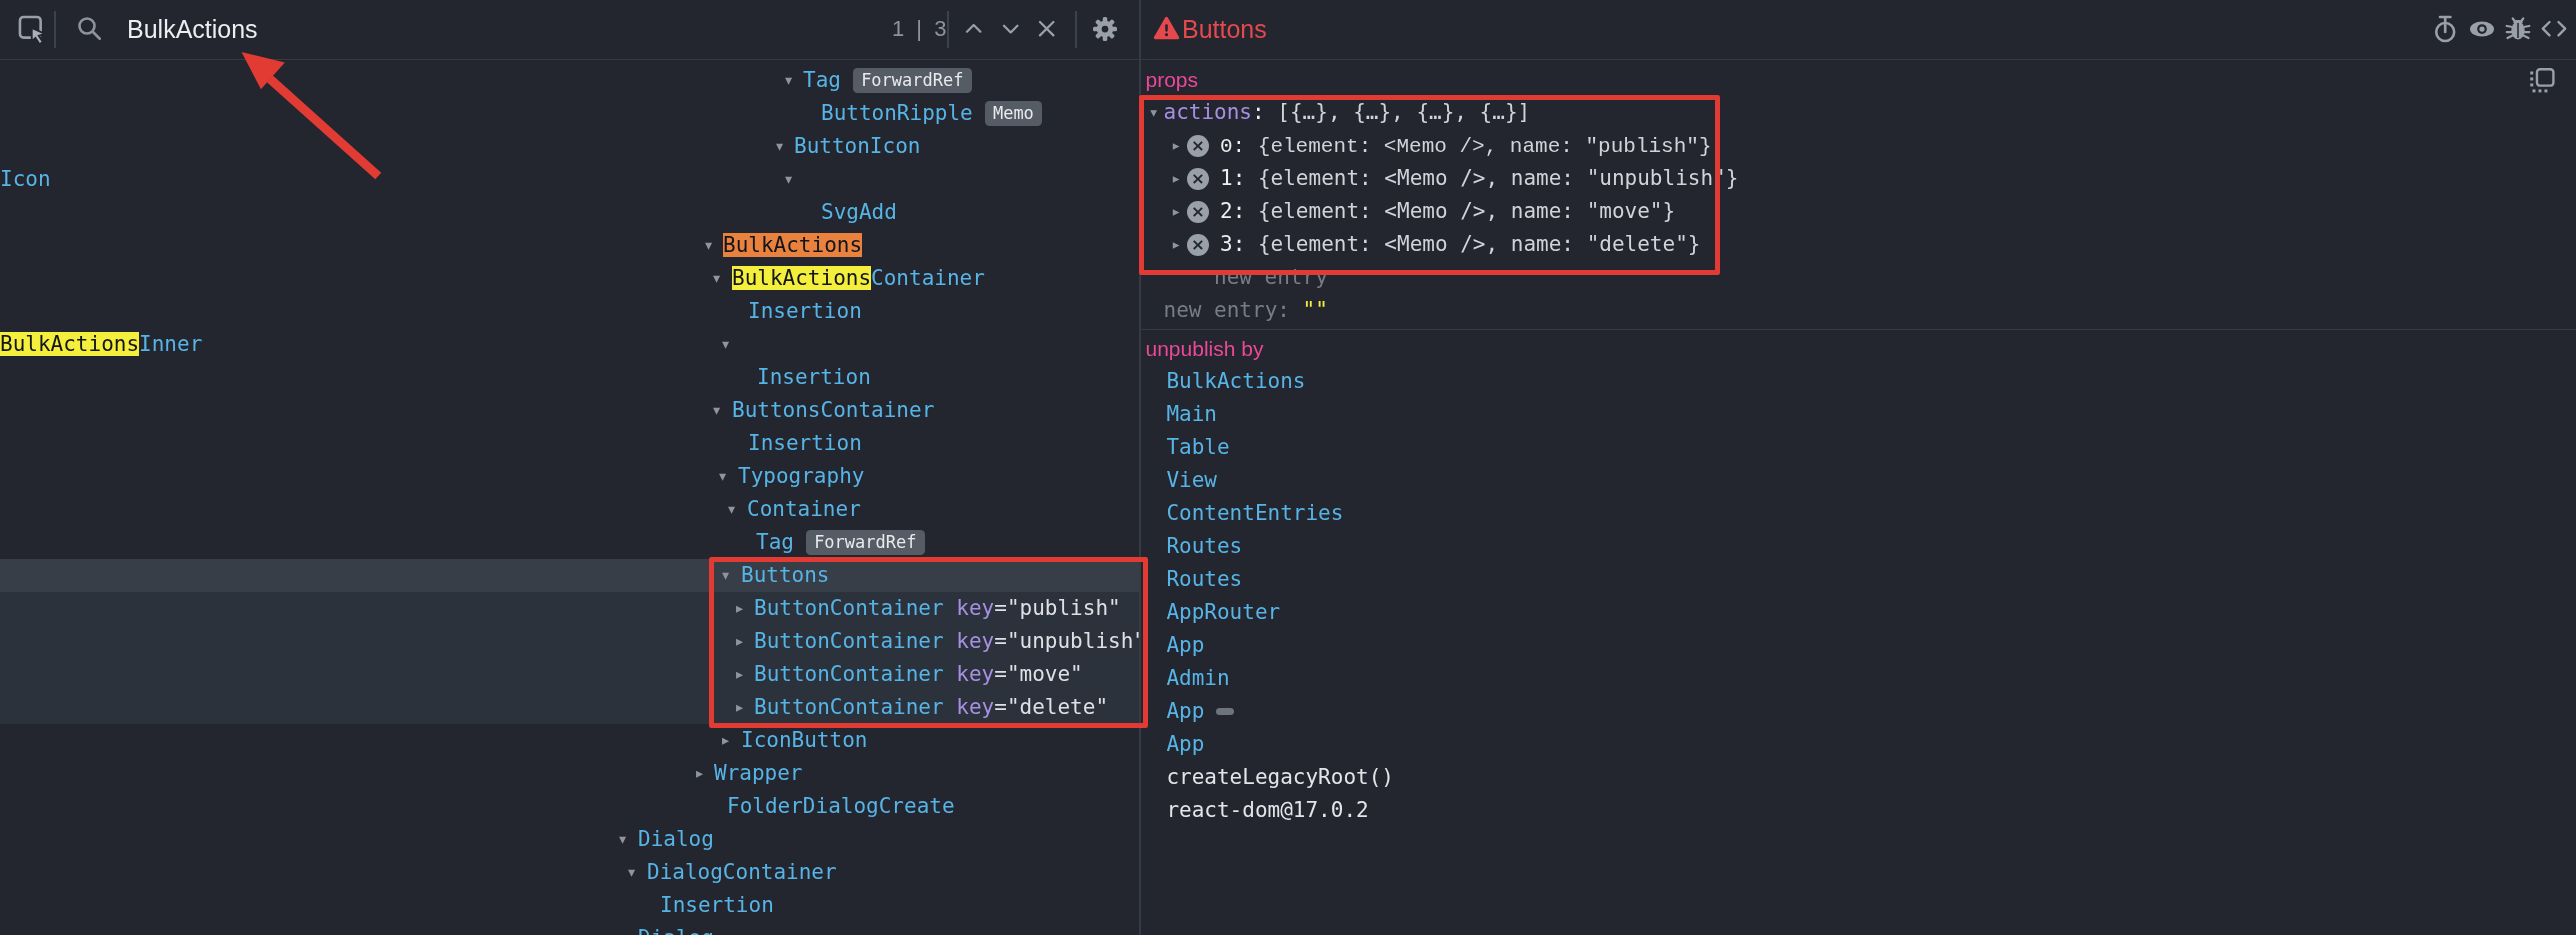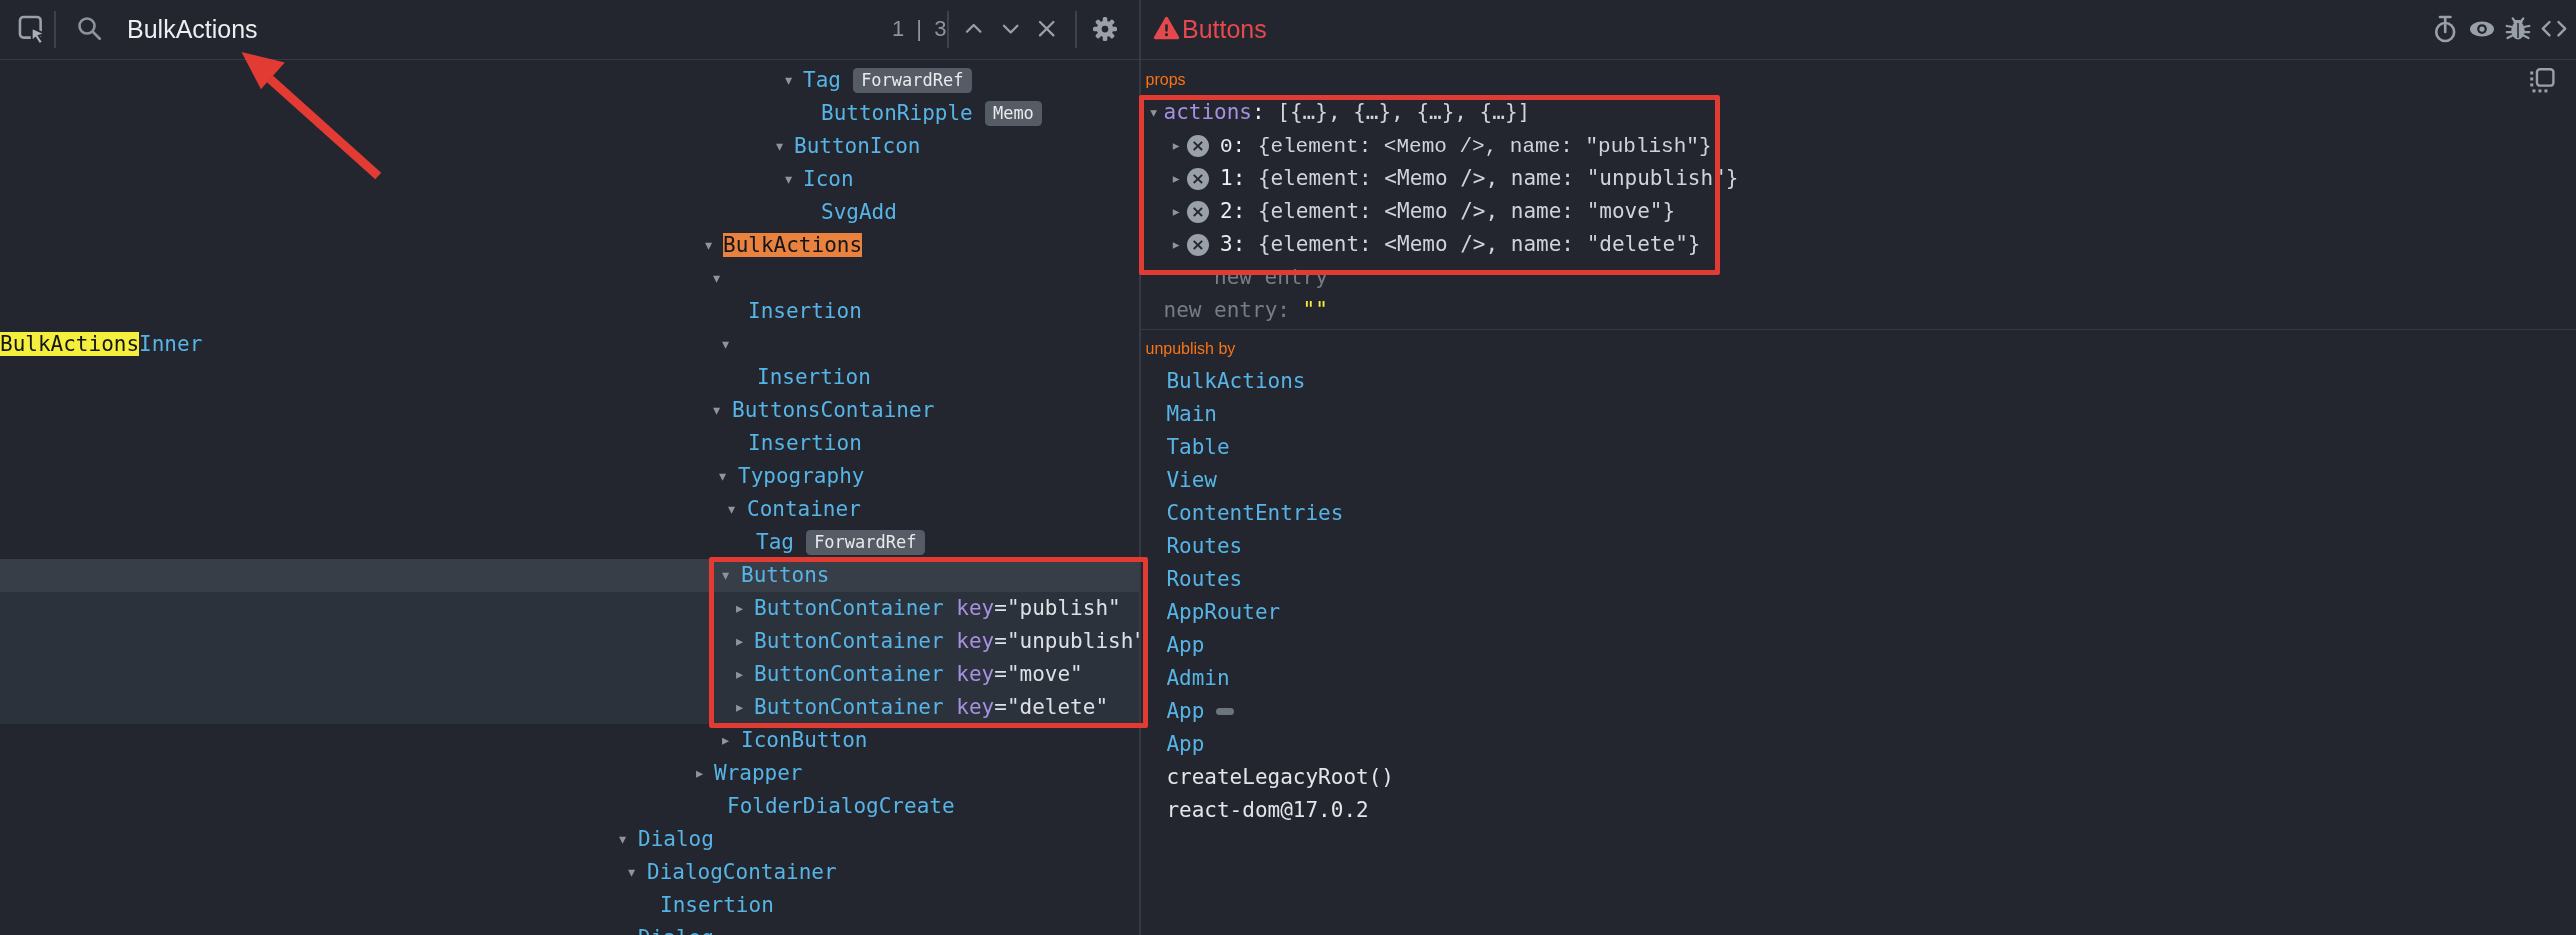--- a/index.html
+++ b/index.html
@@ -57,21 +57,21 @@
     display:inline-block; background:#555c66; color:#e8eaec;
     font-size:17px; line-height:25.4px; padding:0 8.2px; border-radius:4.5px;
     margin-left:12px; vertical-align:middle;
   }
 
   #right-panel {
     position:absolute; left:1141px; top:60px; width:1435px; height:876px;
     overflow:hidden; padding-top:3px;
   }
   .prow { position:relative; height:33px; line-height:33px; font-size:21px; white-space:pre; }
-  .section-label { font-size:16px; color:#f97316; padding-left:4.5px; font-family:"Liberation Sans",sans-serif; }
+  .section-label { font-size:21px; color:#ec4899; padding-left:4.5px; font-family:"Liberation Sans",sans-serif; }
   .p-arrow {
     position:absolute; top:0; width:19.5px; text-align:center;
     font-family:"DejaVu Sans",sans-serif; font-size:13.5px; color:#8f959e; cursor:pointer;
   }
   .del-btn {
     position:absolute; top:6px; width:22px; height:22px; border-radius:50%;
     background:#9aa0a8; color:#23262e; font-size:16.5px; font-weight:bold;
     line-height:22px; text-align:center; cursor:pointer;
     font-family:"DejaVu Sans",sans-serif;
   }
@@ -196,24 +196,24 @@
     <polyline points="26,8 35,17 26,26" fill="none" stroke="#9aa0a8" stroke-width="3.2" stroke-linecap="round" stroke-linejoin="round"></polyline>
   </svg>
 </div>
 
 <div id="panel-divider"></div>
 
 <div id="tree-panel">
     <div class="trow"><span class="t-arrow" style="left: 778px;">▾</span><span style="padding-left: 803px; display: inline-block;"><span class="cname">Tag</span><span class="badge">ForwardRef</span></span></div>
     <div class="trow"><span style="padding-left: 821px; display: inline-block;"><span class="cname">ButtonRipple</span><span class="badge">Memo</span></span></div>
     <div class="trow"><span class="t-arrow" style="left: 769px;">▾</span><span style="padding-left: 794px; display: inline-block;"><span class="cname">ButtonIcon</span></span></div>
-    <div class="trow"><span class="t-arrow" style="left: 778px;">▾</span><span style="padding-left: 803px; display: inline-block;"><span class="cname">Icon</span></span></div>
+    <div class="trow"><span class="t-arrow" style="left: 778px;">▾</span><span style="display: inline-block;"><span class="cname">Icon</span></span></div>
     <div class="trow"><span style="padding-left: 821px; display: inline-block;"><span class="cname">SvgAdd</span></span></div>
     <div class="trow"><span class="t-arrow" style="left: 698px;">▾</span><span style="padding-left: 723px; display: inline-block;"><span class="hl-cur">BulkActions</span></span></div>
-    <div class="trow"><span class="t-arrow" style="left: 706px;">▾</span></div>
+    <div class="trow"><span class="t-arrow" style="left: 706px;">▾</span><span style="padding-left: 732px; display: inline-block;"><span class="hl-oth">BulkActions</span><span class="cname">Container</span></span></div>
     <div class="trow"><span style="padding-left: 748px; display: inline-block;"><span class="cname">Insertion</span></span></div>
     <div class="trow"><span class="t-arrow" style="left: 715px;">▾</span><span style="display: inline-block;"><span class="hl-oth">BulkActions</span><span class="cname">Inner</span></span></div>
     <div class="trow"><span style="padding-left: 757px; display: inline-block;"><span class="cname">Insertion</span></span></div>
     <div class="trow"><span class="t-arrow" style="left: 706px;">▾</span><span style="padding-left: 732px; display: inline-block;"><span class="cname">ButtonsContainer</span></span></div>
     <div class="trow"><span style="padding-left: 748px; display: inline-block;"><span class="cname">Insertion</span></span></div>
     <div class="trow"><span class="t-arrow" style="left: 712px;">▾</span><span style="padding-left: 738px; display: inline-block;"><span class="cname">Typography</span></span></div>
     <div class="trow"><span class="t-arrow" style="left: 721px;">▾</span><span style="padding-left: 747px; display: inline-block;"><span class="cname">Container</span></span></div>
     <div class="trow"><span style="padding-left: 756px; display: inline-block;"><span class="cname">Tag</span><span class="badge">ForwardRef</span></span></div>
     <div class="trow bg-selected"><span class="t-arrow" style="left: 715px;">▾</span><span style="padding-left: 741px; display: inline-block;"><span class="cname">Buttons</span></span></div>
     <div class="trow bg-child"><span class="t-arrow" style="left: 729px;">▸</span><span style="padding-left: 754px; display: inline-block;"><span class="cname">ButtonContainer</span><span class="kattr"> key</span><span class="aval">="publish"</span></span></div>

